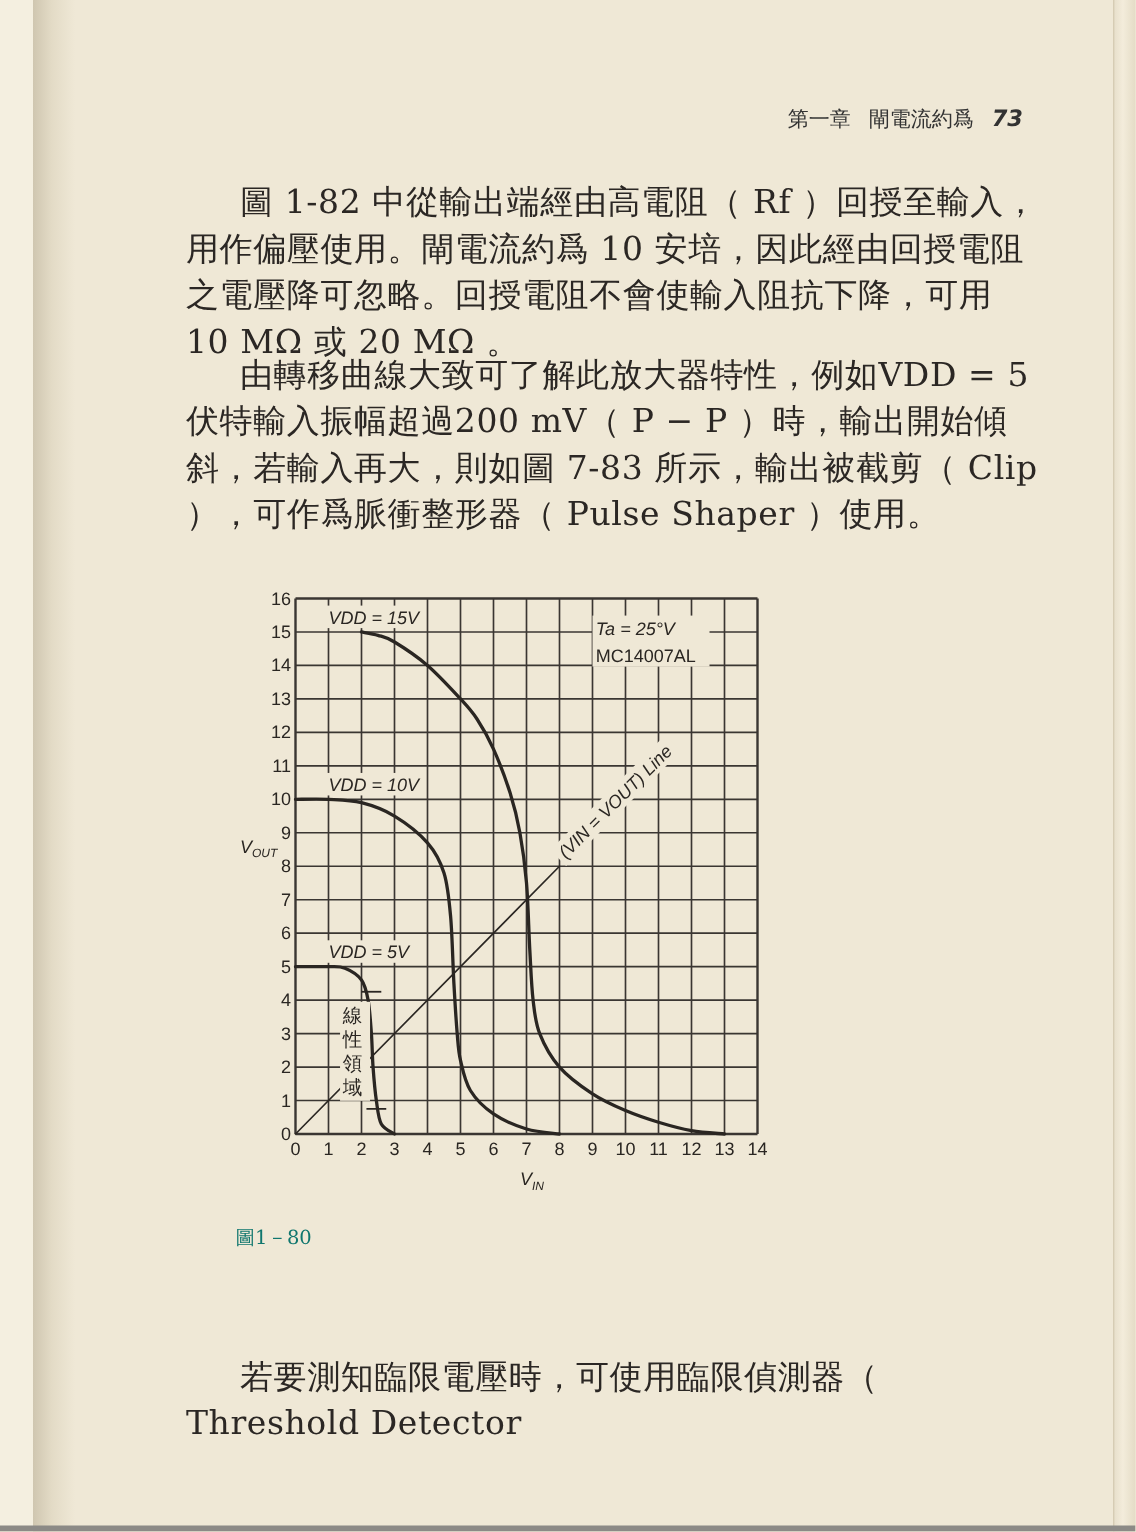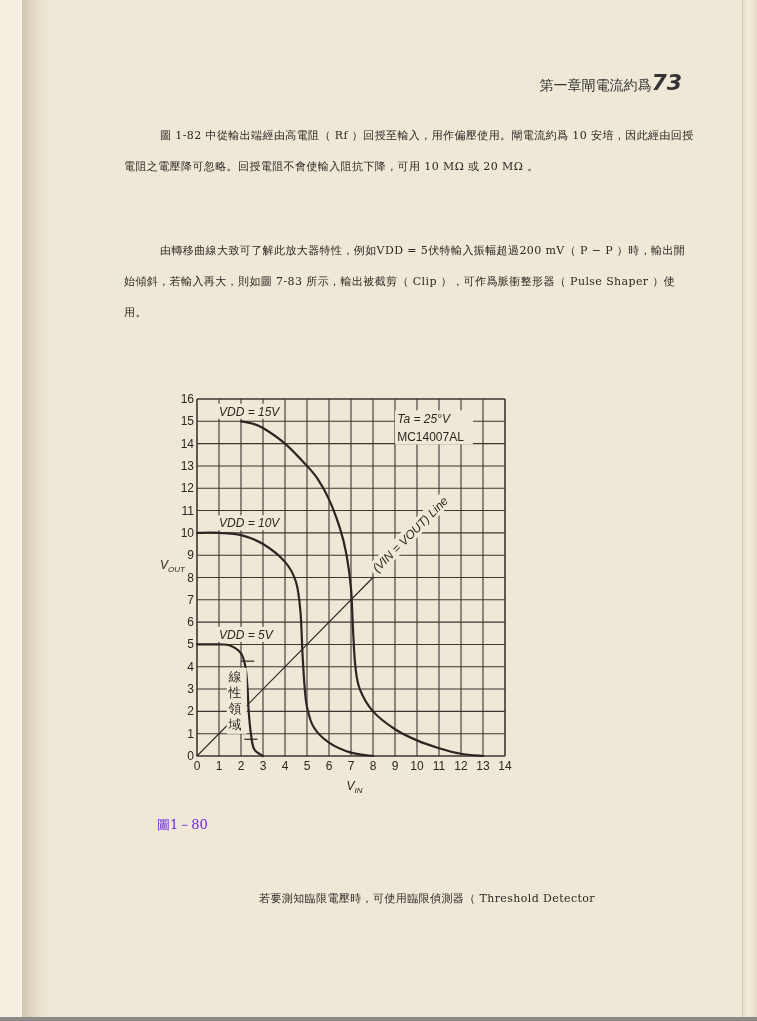--- a/index.html
+++ b/index.html
@@ -21,35 +21,35 @@
     position: absolute; right: 0; top: 0; width: 14px; height: 1021px;
     background: linear-gradient(to right, #e8e0cc, #f3ecdb 40%, #e4dcc6);
     border-left: 1px solid #d6ccb4;
   }
   .bottom-edge {
     position: absolute; left: 0; bottom: 0; width: 757px; height: 4px; background: #8c8a86;
   }
   .header {
     position: absolute; top: 70px; right: 75px;
     font-family: "DejaVu Sans", sans-serif; font-size: 14px; color: #333;
-    display: flex; align-items: baseline; gap: 0;
+    display: flex; align-items: baseline; gap: 12px;
   }
-  .header .page-num { font-weight: bold; font-size: 22px; font-style: italic; }
+  .header .page-num { font-weight: bold; font-size: 15px; font-style: italic; }
   .para {
     position: absolute; left: 124px; width: 570px;
-    font-size: 11px; line-height: 31px; letter-spacing: 0.4px; color: #2b2724;
+    font-size: 22px; line-height: 31px; letter-spacing: 0.4px; color: #2b2724;
   }
   .para p { margin: 0; text-indent: 36px; }
   .p1 { top: 120px; }
   .p2 { top: 235px; }
   .caption {
     position: absolute; left: 157px; top: 816px;
-    font-size: 13px; color: #6d28d9;
+    font-size: 13px; color: #0f766e;
   }
-  .p3 { top: 883px; text-align: center; }
+  .p3 { top: 903px; }
   .chart-wrap { position: absolute; left: 150px; top: 385px; width: 380px; height: 420px; }
   svg text { font-family: "Liberation Sans Narrow", "Liberation Sans", sans-serif; fill: #2a2622; }
 </style>
 </head>
 <body>
 
 <div class="left-margin"></div>
 <div class="gutter-shadow"></div>
 <div class="right-edge"></div>
 <div class="bottom-edge"></div>

